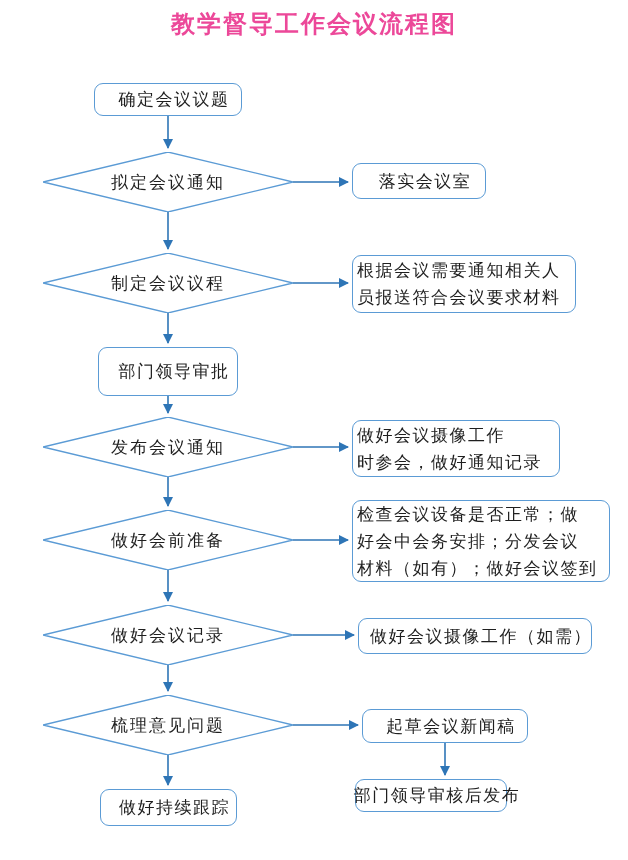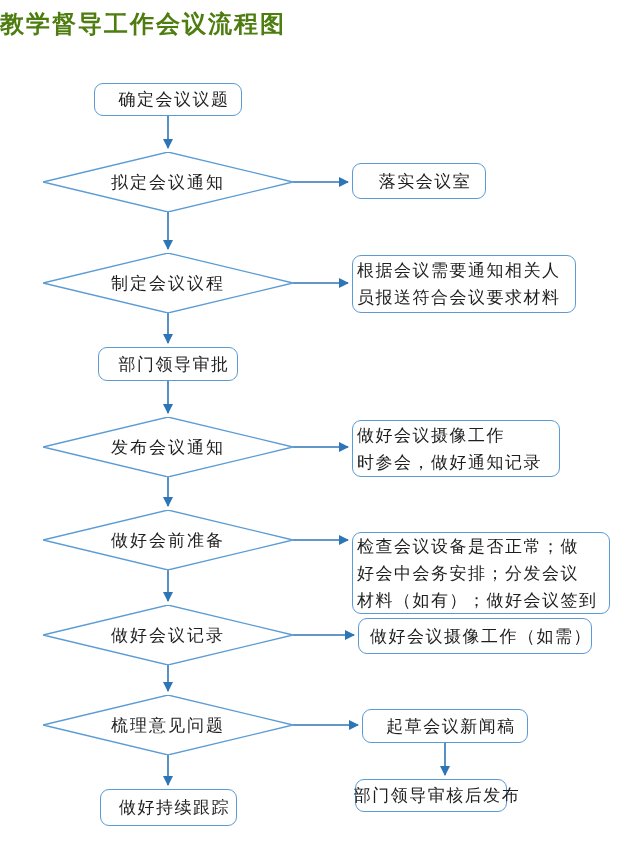--- a/index.html
+++ b/index.html
@@ -1,22 +1,22 @@
 <!DOCTYPE html>
 <html><head>
 <meta charset="utf-8">
 <style>
   html,body{margin:0;padding:0;background:#fff;}
   .canvas{
     position:relative;width:628px;height:860px;background:#fff;overflow:hidden;
     font-family:"Liberation Serif","DejaVu Serif",serif;color:#1f1f1f;
   }
   .title{
-    position:absolute;top:8px;left:0;width:100%;
-    font-size:24px;font-weight:bold;letter-spacing:2px;color:#4d7c0f;white-space:nowrap;
+    position:absolute;top:8px;left:0;width:100%;text-align:center;
+    font-size:24px;font-weight:bold;letter-spacing:2px;color:#ec4899;white-space:nowrap;
   }
   .connectors{position:absolute;left:0;top:0;width:628px;height:860px;pointer-events:none;}
   .connectors line{stroke:var(--arrow,#2E75B6);stroke-width:1.6px;}
   .node{position:absolute;box-sizing:border-box;padding-left:12px;}
   .rect{
     border:1.6px solid var(--shape_border,#5B9BD5);border-radius:9px;background:#fff;
     display:flex;align-items:center;justify-content:center;
     font-size:17px;letter-spacing:1.5px;
   }
   .rect .lbl{white-space:nowrap;}
@@ -72,21 +72,21 @@
     <span class="lbl">拟定会议通知</span>
   </div>
 
   <div class="node diamond" style="left:43px;top:253px;width:250px;height:60px;">
     <svg viewBox="0 0 250 60" preserveAspectRatio="none">
         <polygon points="125,0 250,30 125,60 0,30"></polygon>
       </svg>
     <span class="lbl">制定会议议程</span>
   </div>
 
-  <div class="node rect" style="left:98px;top:347px;width:140px;height:34px;">
+  <div class="node rect" style="left:98px;top:347px;width:140px;height:49px;">
     <span class="lbl">部门领导审批</span>
   </div>
 
   <div class="node diamond" style="left:43px;top:417px;width:250px;height:60px;">
     <svg viewBox="0 0 250 60" preserveAspectRatio="none">
         <polygon points="125,0 250,30 125,60 0,30"></polygon>
       </svg>
     <span class="lbl">发布会议通知</span>
   </div>
 
@@ -122,21 +122,21 @@
   <div class="node rect multiline" style="left:352px;top:255px;width:224px;height:58px;">
     <span class="lbl">根据会议需要通知相关人
 员报送符合会议要求材料</span>
   </div>
 
   <div class="node rect multiline" style="left:352px;top:420px;width:208px;height:57px;">
     <span class="lbl">做好会议摄像工作
 时参会，做好通知记录</span>
   </div>
 
-  <div class="node rect multiline" style="left:352px;top:500px;width:258px;height:82px;margin-top:32px;">
+  <div class="node rect multiline" style="left:352px;top:500px;width:258px;height:82px;">
     <span class="lbl">检查会议设备是否正常；做
 好会中会务安排；分发会议
 材料（如有）；做好会议签到</span>
   </div>
 
   <div class="node rect" style="left:358px;top:618px;width:234px;height:36px;">
     <span class="lbl">做好会议摄像工作（如需）</span>
   </div>
 
   <div class="node rect" style="left:362px;top:709px;width:166px;height:34px;">

